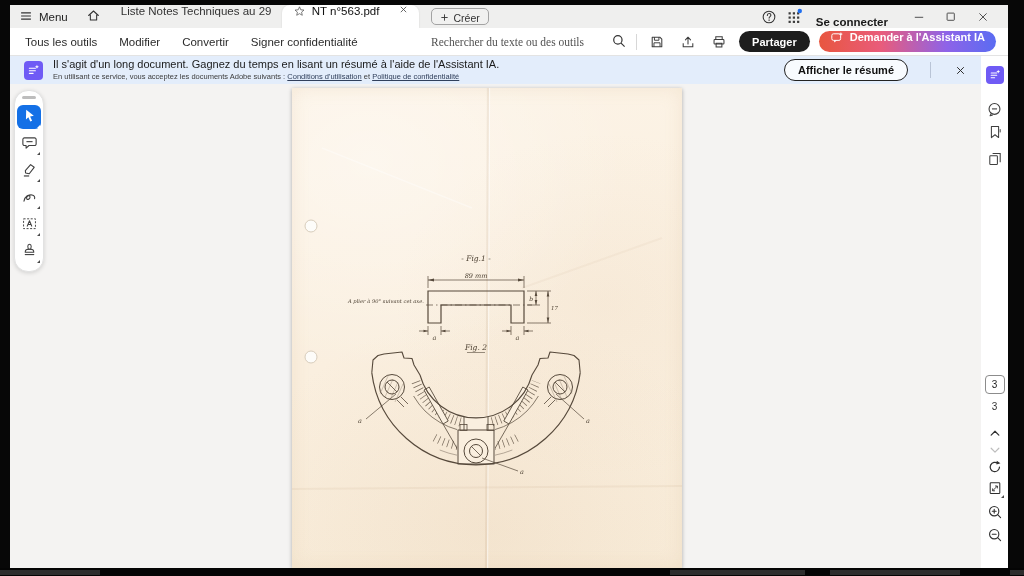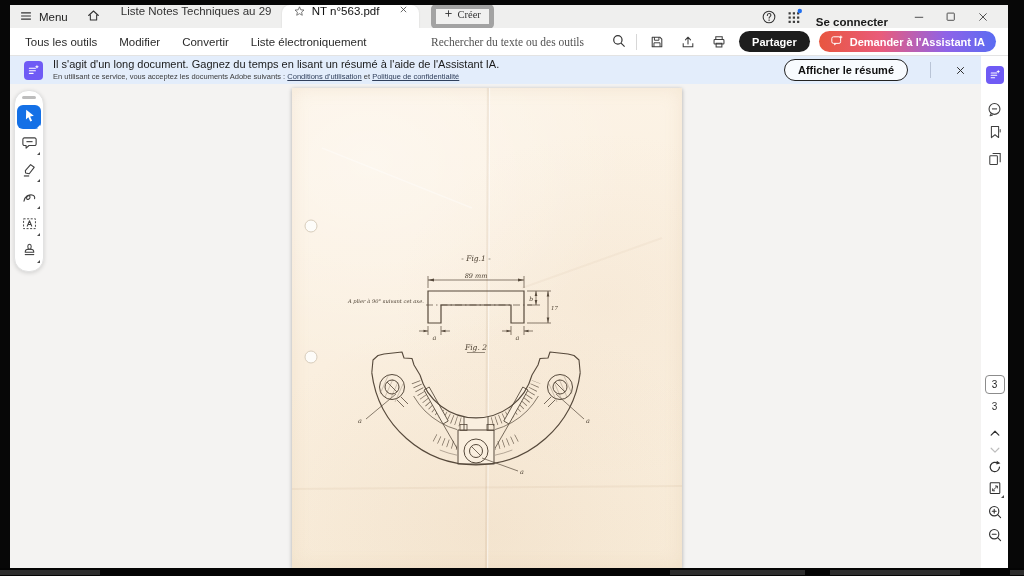--- a/index.html
+++ b/index.html
@@ -9,42 +9,42 @@
   .window{position:absolute;left:10px;top:5px;width:998px;height:563px;background:#5eead4;overflow:hidden;}
 
   
   .titlebar{position:absolute;left:0;top:0;width:100%;height:23px;background:#efefee;
             display:flex;align-items:center;font-size:11.5px;color:#222;}
   .tb-btn{display:flex;align-items:center;gap:6px;padding:0 9px;height:23px;cursor:default;}
   .tab{display:flex;align-items:flex-start;gap:6px;padding:0 11px;height:23px;color:#333;max-width:150px;
        white-space:nowrap;overflow:hidden;}
   .tab.active{background:#fff;border-radius:8px 8px 0 0;color:#111;max-width:170px;box-shadow:0 0 2px rgba(0,0,0,.12);}
   .tab .x{margin-left:14px;display:flex;}
-  .create-btn{margin-left:12px;display:flex;align-items:flex-start;gap:4px;border:5px solid #a3a3a3;
-              border-radius:5px;height:15px;padding:0 8px;font-size:10.5px;background:#f1f1f0;color:#333;font-family:Liberation Serif, serif;}
+  .create-btn{margin-left:12px;display:flex;align-items:flex-end;gap:4px;border:1px solid #a3a3a3;
+              border-radius:5px;height:15px;padding:0 8px;font-size:10.5px;background:#f1f1f0;color:#333;}
   .tb-right{margin-left:auto;display:flex;align-items:center;gap:4px;padding-right:10px;}
   .tb-ico{display:flex;align-items:center;justify-content:center;width:22px;height:22px;position:relative;}
   .signin{font-size:11.5px;font-weight:bold;color:#1a1a1a;padding:0 12px 0 6px;margin-top:10px;}
   .winctl{display:flex;align-items:center;gap:2px;}
   .winctl .tb-ico{width:30px;}
 
   
   .toolbar{position:absolute;top:23px;left:0;right:0;height:28px;background:#fff;border-bottom:1px solid #e3e3e3;
            display:flex;align-items:center;font-size:11.5px;color:#2b2b2b;padding-left:4px;box-sizing:border-box;}
   .tool-item{padding:0 11px;}
   .tool-right{margin-left:auto;display:flex;align-items:center;gap:9px;padding-right:12px;}
   .search-wrap{display:flex;align-items:center;gap:2px;}
   .search-wrap input{border:none;background:transparent;outline:none;width:176px;font-size:11.5px;
                      font-family:Liberation Serif, serif;color:#444;}
   .search-wrap input::placeholder{color:#515151;opacity:1;}
   .vsep{width:1px;height:16px;background:#d7d7d7;}
   .pill-dark{background:#1d1d1d;color:#fff;border-radius:11px;height:21px;display:flex;align-items:center;
              padding:0 13px;font-size:11px;font-weight:bold;}
   .pill-ai{background:linear-gradient(90deg,#e8563f,#e95c7b 35%,#8e63e8 72%,#5a6cf2);color:#fff;border-radius:11px;
-           height:21px;display:flex;align-items:center;gap:6px;padding:0 11px;font-size:11px;font-weight:bold;}
+           height:21px;display:flex;align-items:flex-start;gap:6px;padding:0 11px;font-size:11px;font-weight:bold;}
 
   
   .banner{position:absolute;top:51px;left:0;width:971px;height:28px;background:#e3edfb;
           display:flex;align-items:center;gap:10px;padding-left:14px;box-sizing:border-box;}
   .ban-icon{width:19px;height:19px;border-radius:4px;background:#6f5bf5;display:flex;align-items:center;justify-content:center;flex:0 0 auto;}
   .ban-texts{display:flex;flex-direction:column;line-height:1.25;flex:1 1 auto;min-width:0;}
   .ban-title{font-size:11px;color:#1b1b1b;white-space:nowrap;overflow:hidden;}
   .ban-terms{font-size:7.5px;color:#3c3c3c;white-space:nowrap;overflow:hidden;}
   .ban-terms .lnk{text-decoration:underline;color:#31405c;}
   .ban-action{border:1.5px solid #222;background:rgba(255,255,255,.75);border-radius:13px;height:20px;
@@ -179,21 +179,21 @@
               </svg>
           </div>
         </div>
       </div>
     </div>
 
     <div class="toolbar">
       <div class="tool-item">Tous les outils</div>
       <div class="tool-item">Modifier</div>
       <div class="tool-item">Convertir</div>
-      <div class="tool-item">Liste électroniquement</div>
+      <div class="tool-item">Signer confidentialité</div>
 
       <div class="tool-right">
         <div class="search-wrap">
           <input placeholder="Rechercher du texte ou des outils" style="">
           <span>
             <svg width="16" height="16" viewBox="0 0 20 20">
                 <circle cx="8.6" cy="8.6" r="5.2" stroke="#333" stroke-width="1.5" fill="none"></circle>
                 <path d="M12.6 12.6 17 17" stroke="#333" stroke-width="1.5"></path>
               </svg>
           </span>

